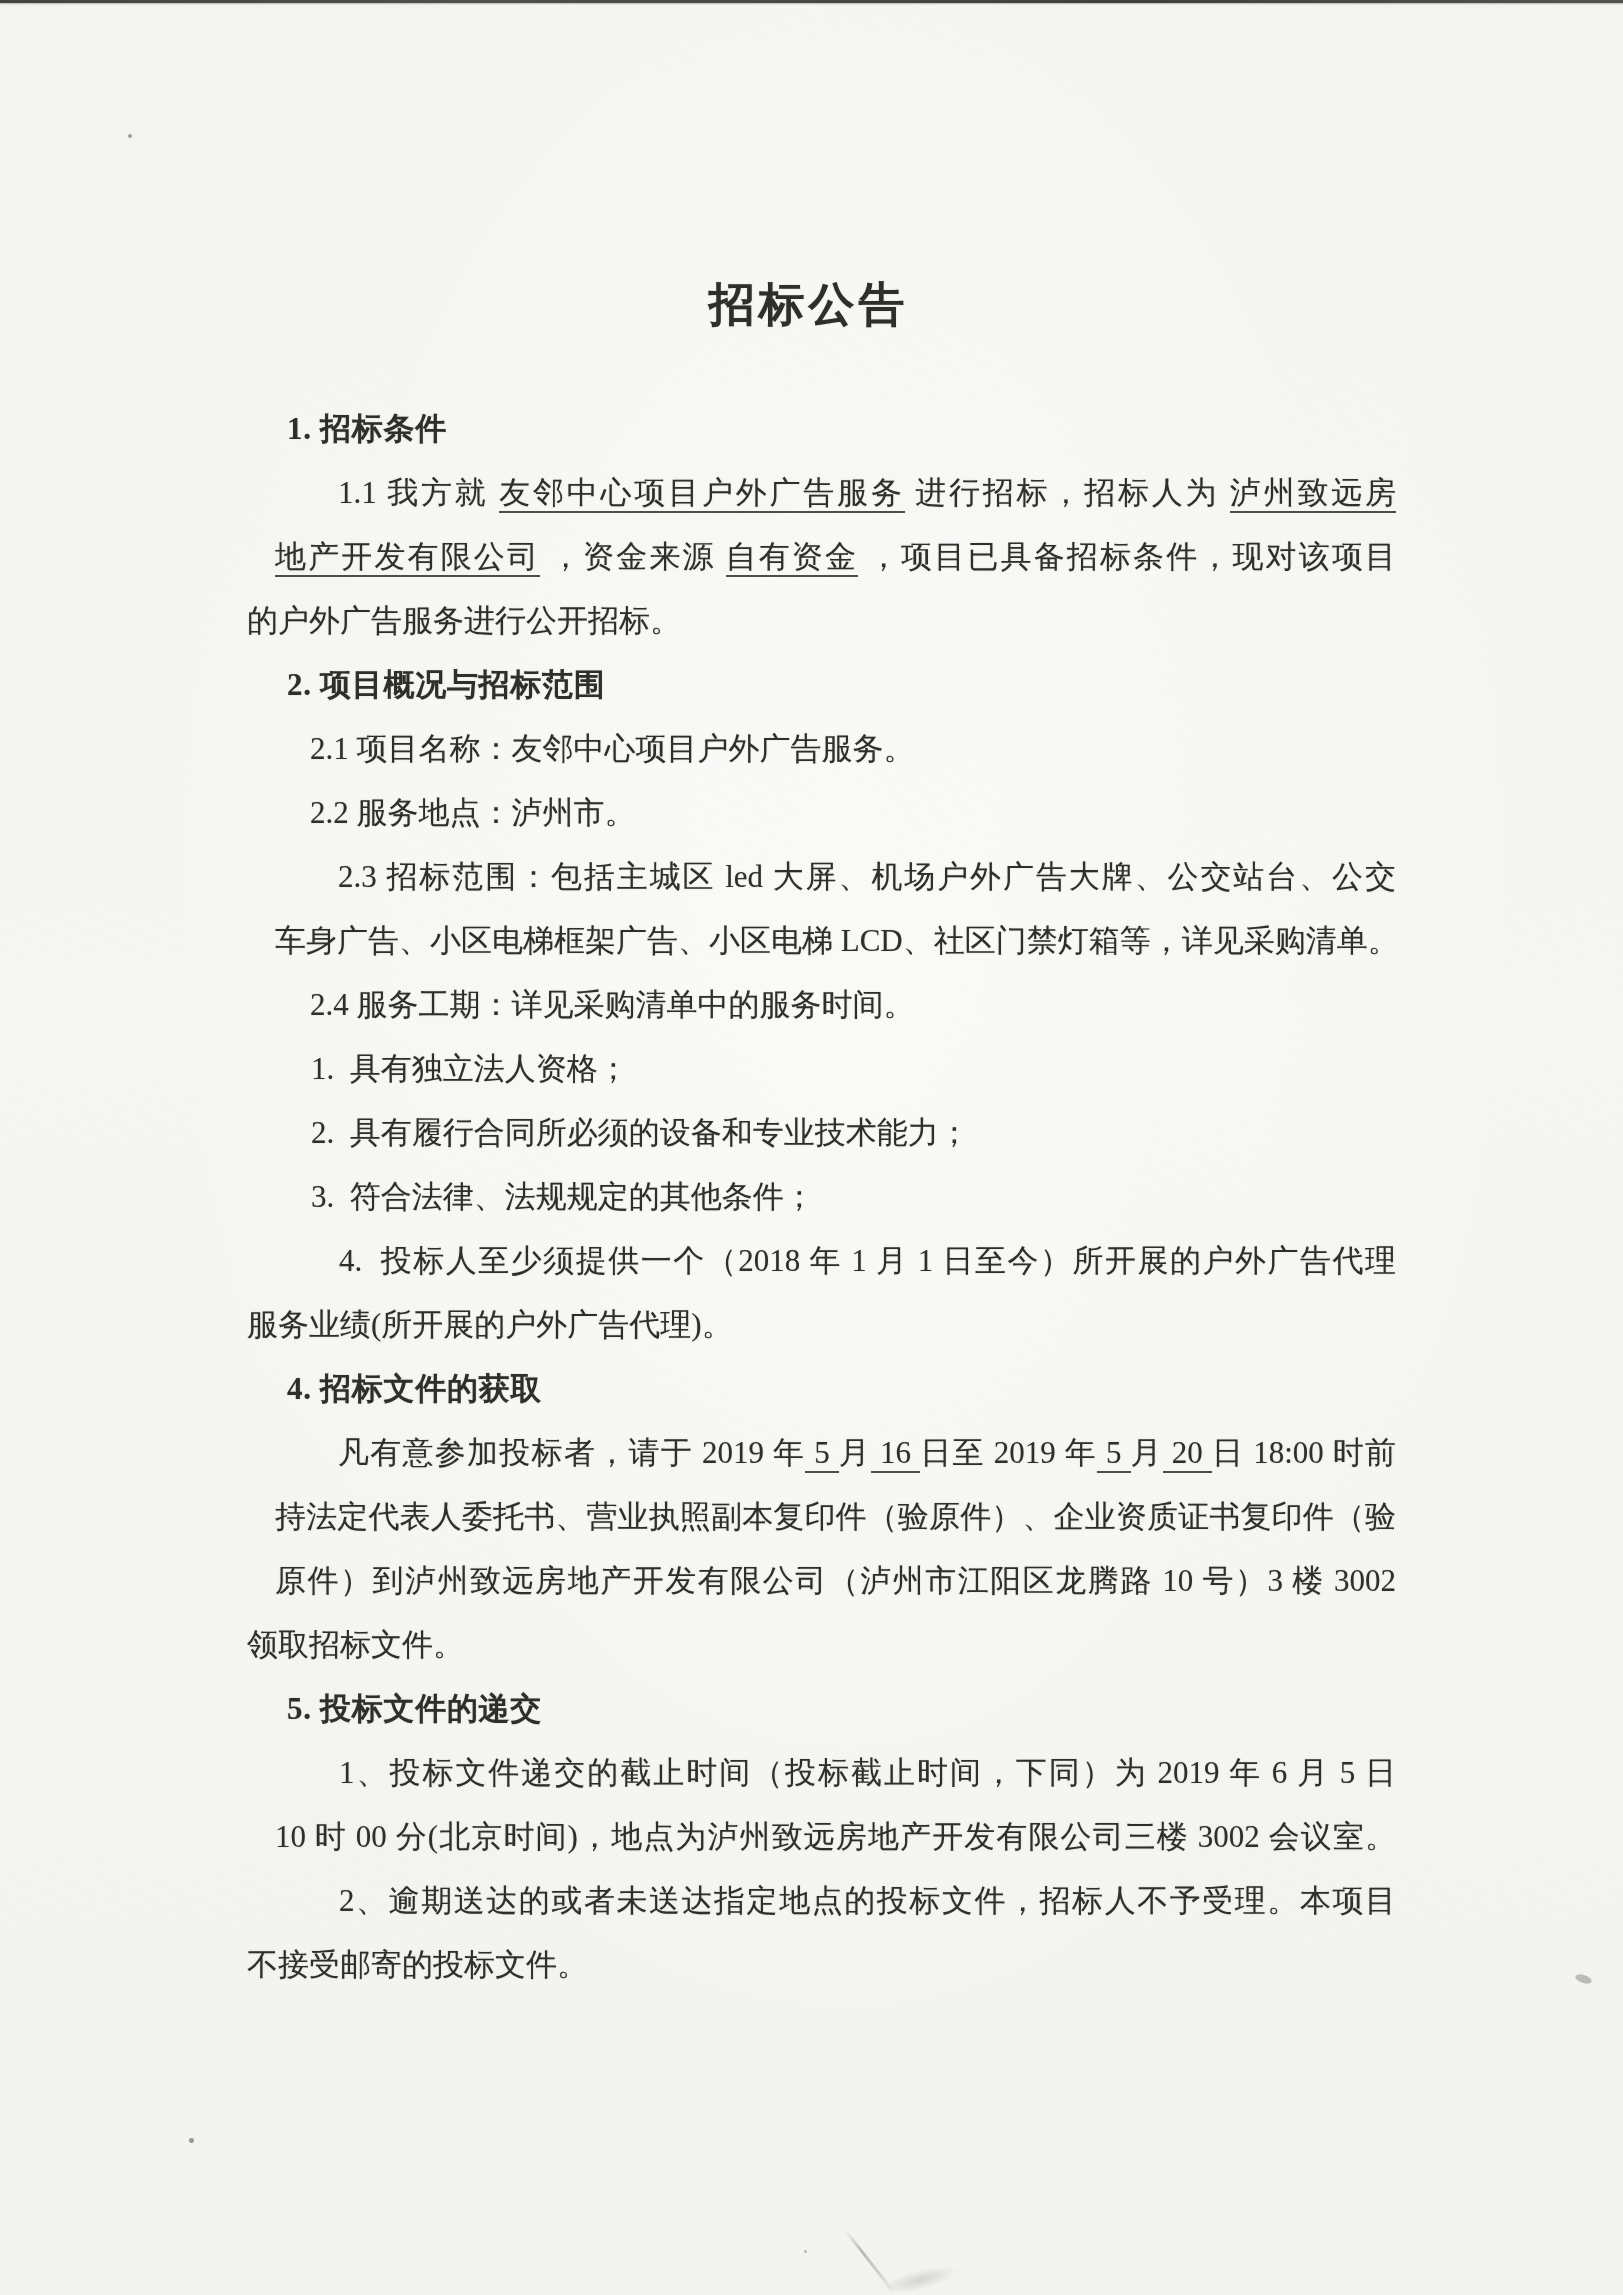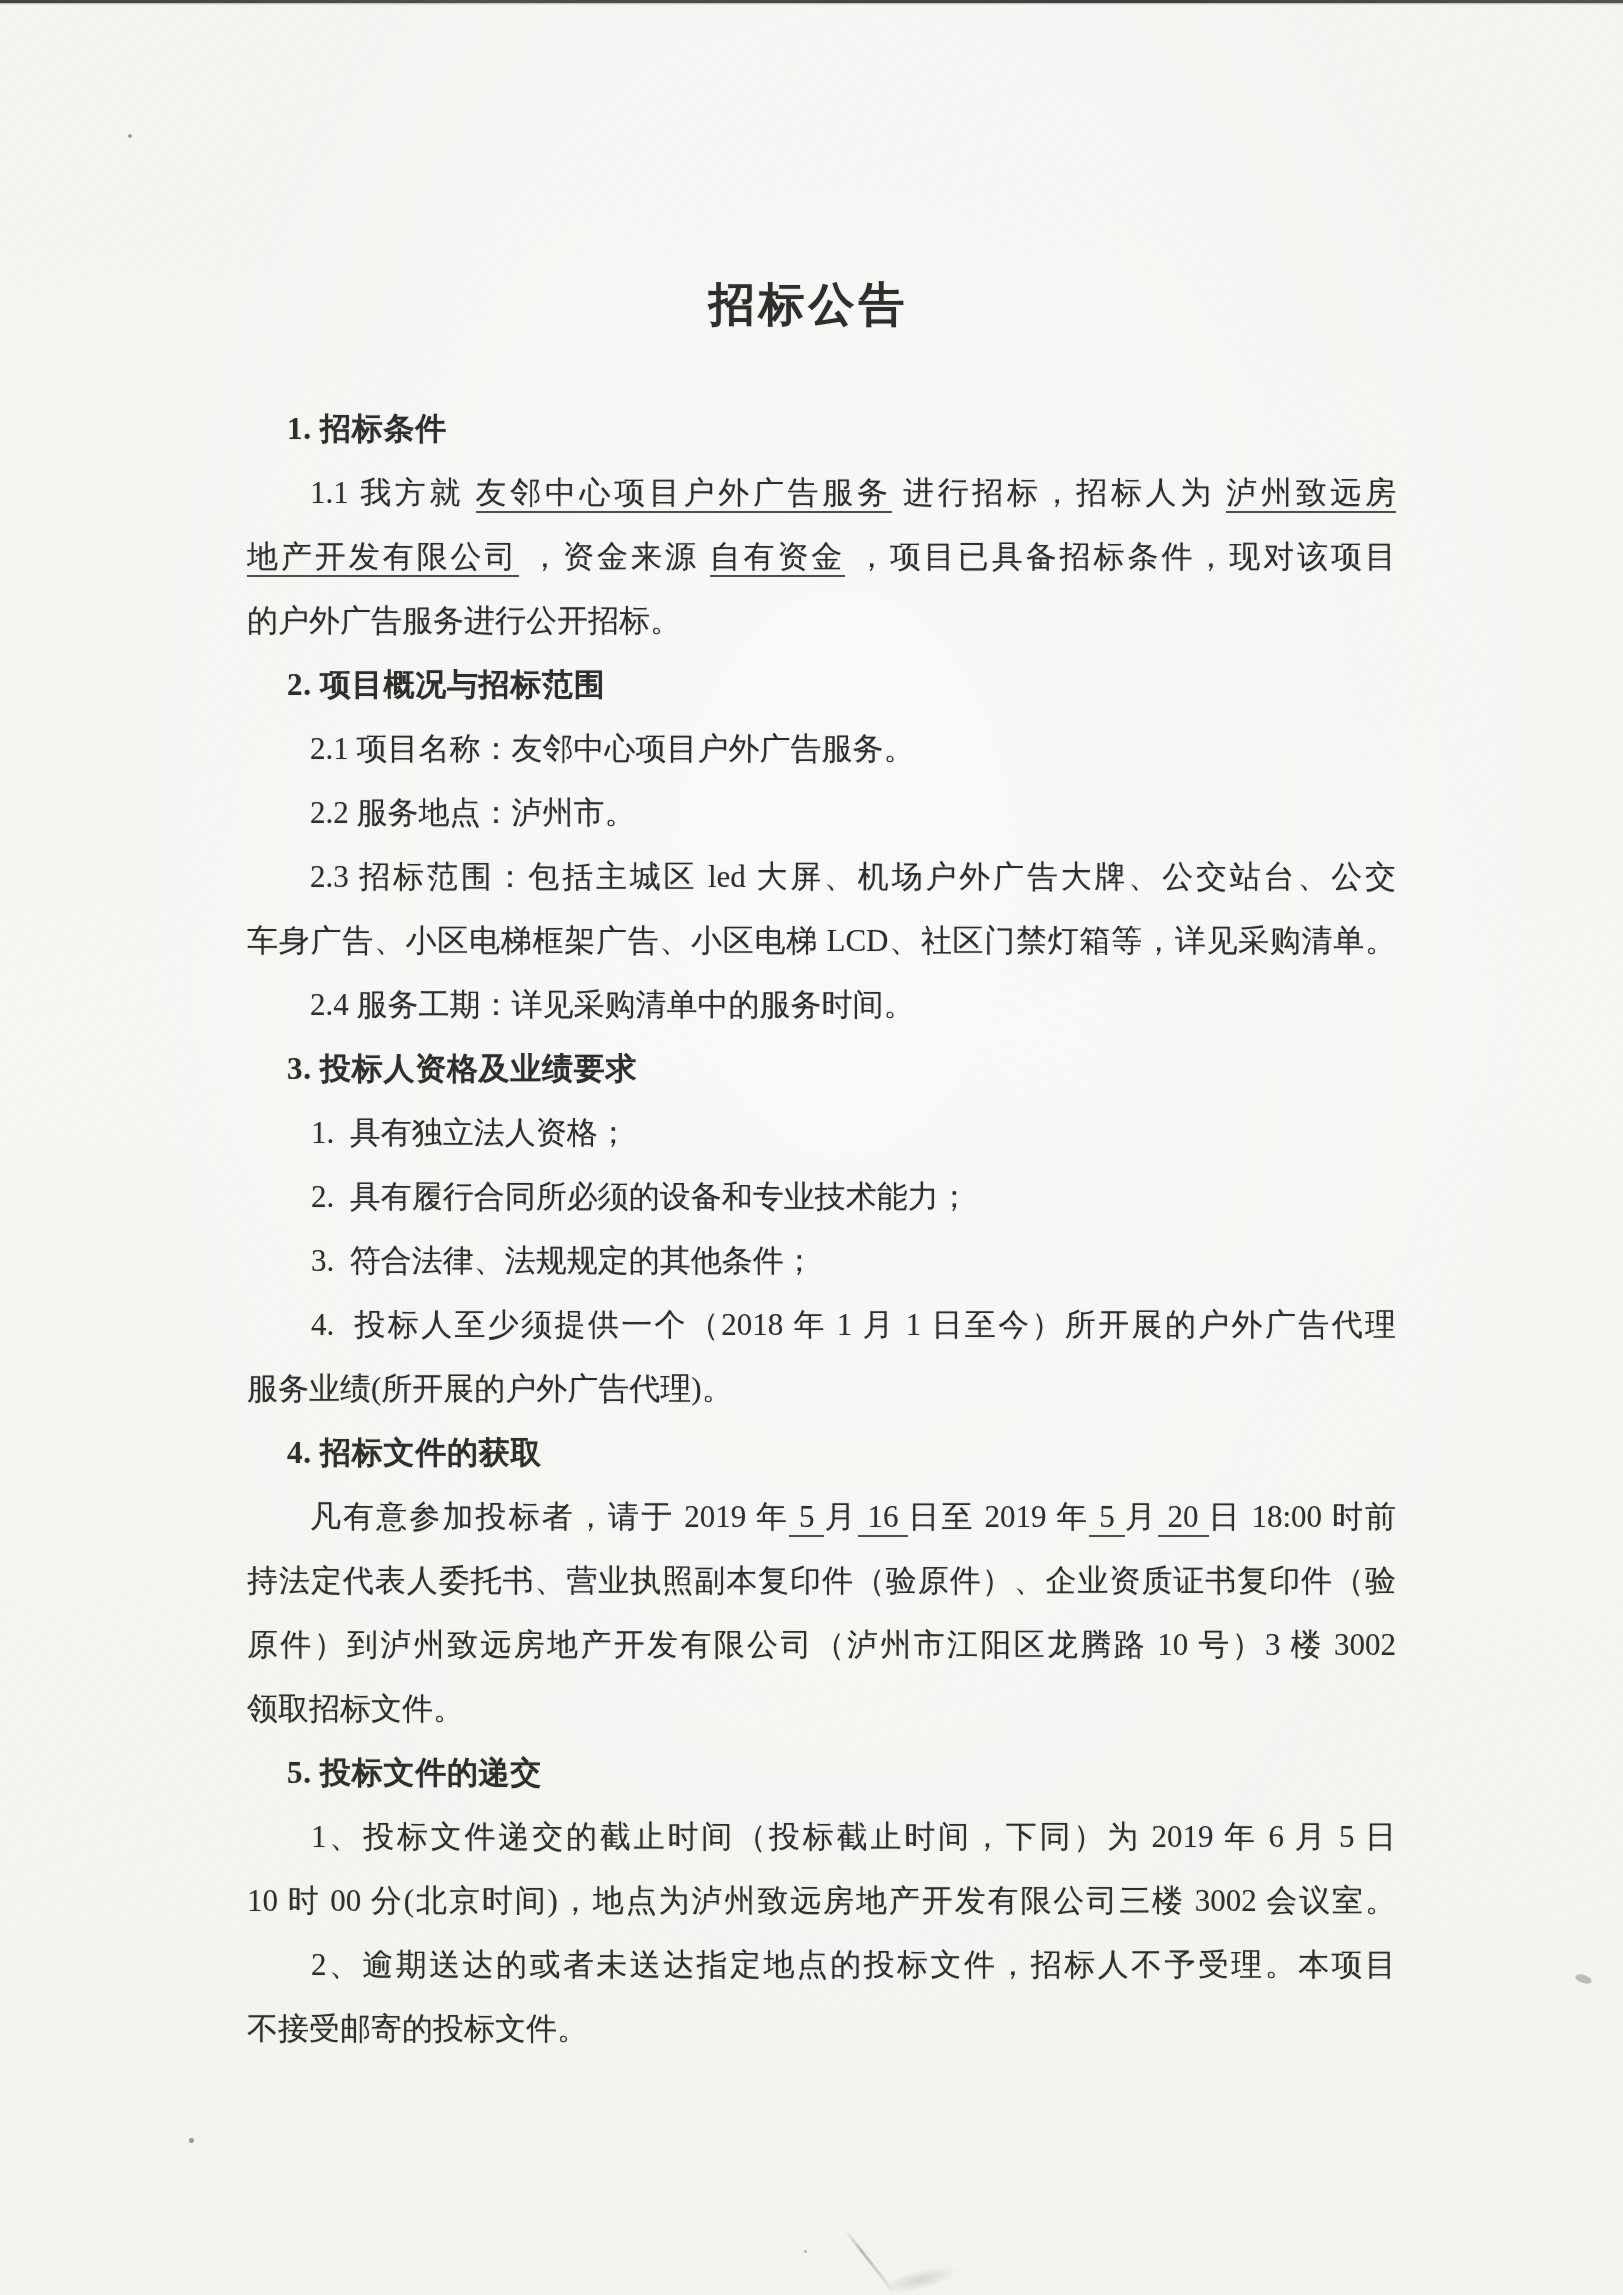--- a/index.html
+++ b/index.html
@@ -32,21 +32,21 @@
     white-space:nowrap;
     text-shadow:0 0 1.3px rgba(52,51,47,.28);
   }
   .kind-title{
     font-size:46px;font-weight:700;text-align:center;letter-spacing:3.9px;
     margin-bottom:60px;position:relative;left:-13px;
   }
   .kind-heading{font-weight:700;letter-spacing:0.7px;margin-left:40px;}
   .ind-1{padding-left:63px;}
   .ind-2{padding-left:64px;}
-  .justify{text-align:justify;text-align-last:justify;}
+  .justify{text-align:justify;text-align-last:justify;margin-left:28px;}
   .u{border-bottom:2.6px solid rgba(54,53,49,.88);padding-bottom:1.3px;}
   
   .speck{position:absolute;border-radius:50%;background:#83817b;}
   .speck-a{left:128px;top:134px;width:3.9px;height:3.9px;opacity:.75;}
   .speck-b{left:189px;top:2138px;width:4.6px;height:4.6px;opacity:.8;}
   .speck-c{left:804px;top:2250px;width:3.3px;height:3.3px;opacity:.55;}
   .smudge{position:absolute;left:1575px;top:1975px;width:17px;height:7.9px;border-radius:50%;
     background:#8f8d86;opacity:.55;transform:rotate(18deg);}
   .crease{
     position:absolute;left:844px;top:2231px;width:2.6px;height:79px;
@@ -69,21 +69,20 @@
       <div class="line kind-heading"><span>1. 招标条件</span></div>
       <div class="line kind-body ind-1 justify"><span>1.1 我方就 </span><span class="u">友邻中心项目户外广告服务</span><span> 进行招标，招标人为 </span><span class="u">泸州致远房</span></div>
       <div class="line kind-body justify"><span class="u">地产开发有限公司</span><span> ，资金来源 </span><span class="u">自有资金</span><span> ，项目已具备招标条件，现对该项目</span></div>
       <div class="line kind-body"><span>的户外广告服务进行公开招标。</span></div>
       <div class="line kind-heading"><span>2. 项目概况与招标范围</span></div>
       <div class="line kind-body ind-1"><span>2.1 项目名称：友邻中心项目户外广告服务。</span></div>
       <div class="line kind-body ind-1"><span>2.2 服务地点：泸州市。</span></div>
       <div class="line kind-body ind-1 justify"><span>2.3 招标范围：包括主城区 led 大屏、机场户外广告大牌、公交站台、公交</span></div>
       <div class="line kind-body justify"><span>车身广告、小区电梯框架广告、小区电梯 LCD、社区门禁灯箱等，详见采购清单。</span></div>
       <div class="line kind-body ind-1"><span>2.4 服务工期：详见采购清单中的服务时间。</span></div>
-      <div class="line kind-heading"><span>3. 投标人资格及业绩要求</span></div>
       <div class="line kind-body ind-2"><span>1.&nbsp; 具有独立法人资格；</span></div>
       <div class="line kind-body ind-2"><span>2.&nbsp; 具有履行合同所必须的设备和专业技术能力；</span></div>
       <div class="line kind-body ind-2"><span>3.&nbsp; 符合法律、法规规定的其他条件；</span></div>
       <div class="line kind-body ind-2 justify"><span>4.&nbsp; 投标人至少须提供一个（2018 年 1 月 1 日至今）所开展的户外广告代理</span></div>
       <div class="line kind-body"><span>服务业绩(所开展的户外广告代理)。</span></div>
       <div class="line kind-heading"><span>4. 招标文件的获取</span></div>
       <div class="line kind-body ind-1 justify"><span>凡有意参加投标者，请于 2019 年</span><span class="u"> 5 </span><span>月</span><span class="u"> 16 </span><span>日至 2019 年</span><span class="u"> 5 </span><span>月</span><span class="u"> 20 </span><span>日 18:00 时前</span></div>
       <div class="line kind-body justify"><span>持法定代表人委托书、营业执照副本复印件（验原件）、企业资质证书复印件（验</span></div>
       <div class="line kind-body justify"><span>原件）到泸州致远房地产开发有限公司（泸州市江阳区龙腾路 10 号）3 楼 3002</span></div>
       <div class="line kind-body"><span>领取招标文件。</span></div>

